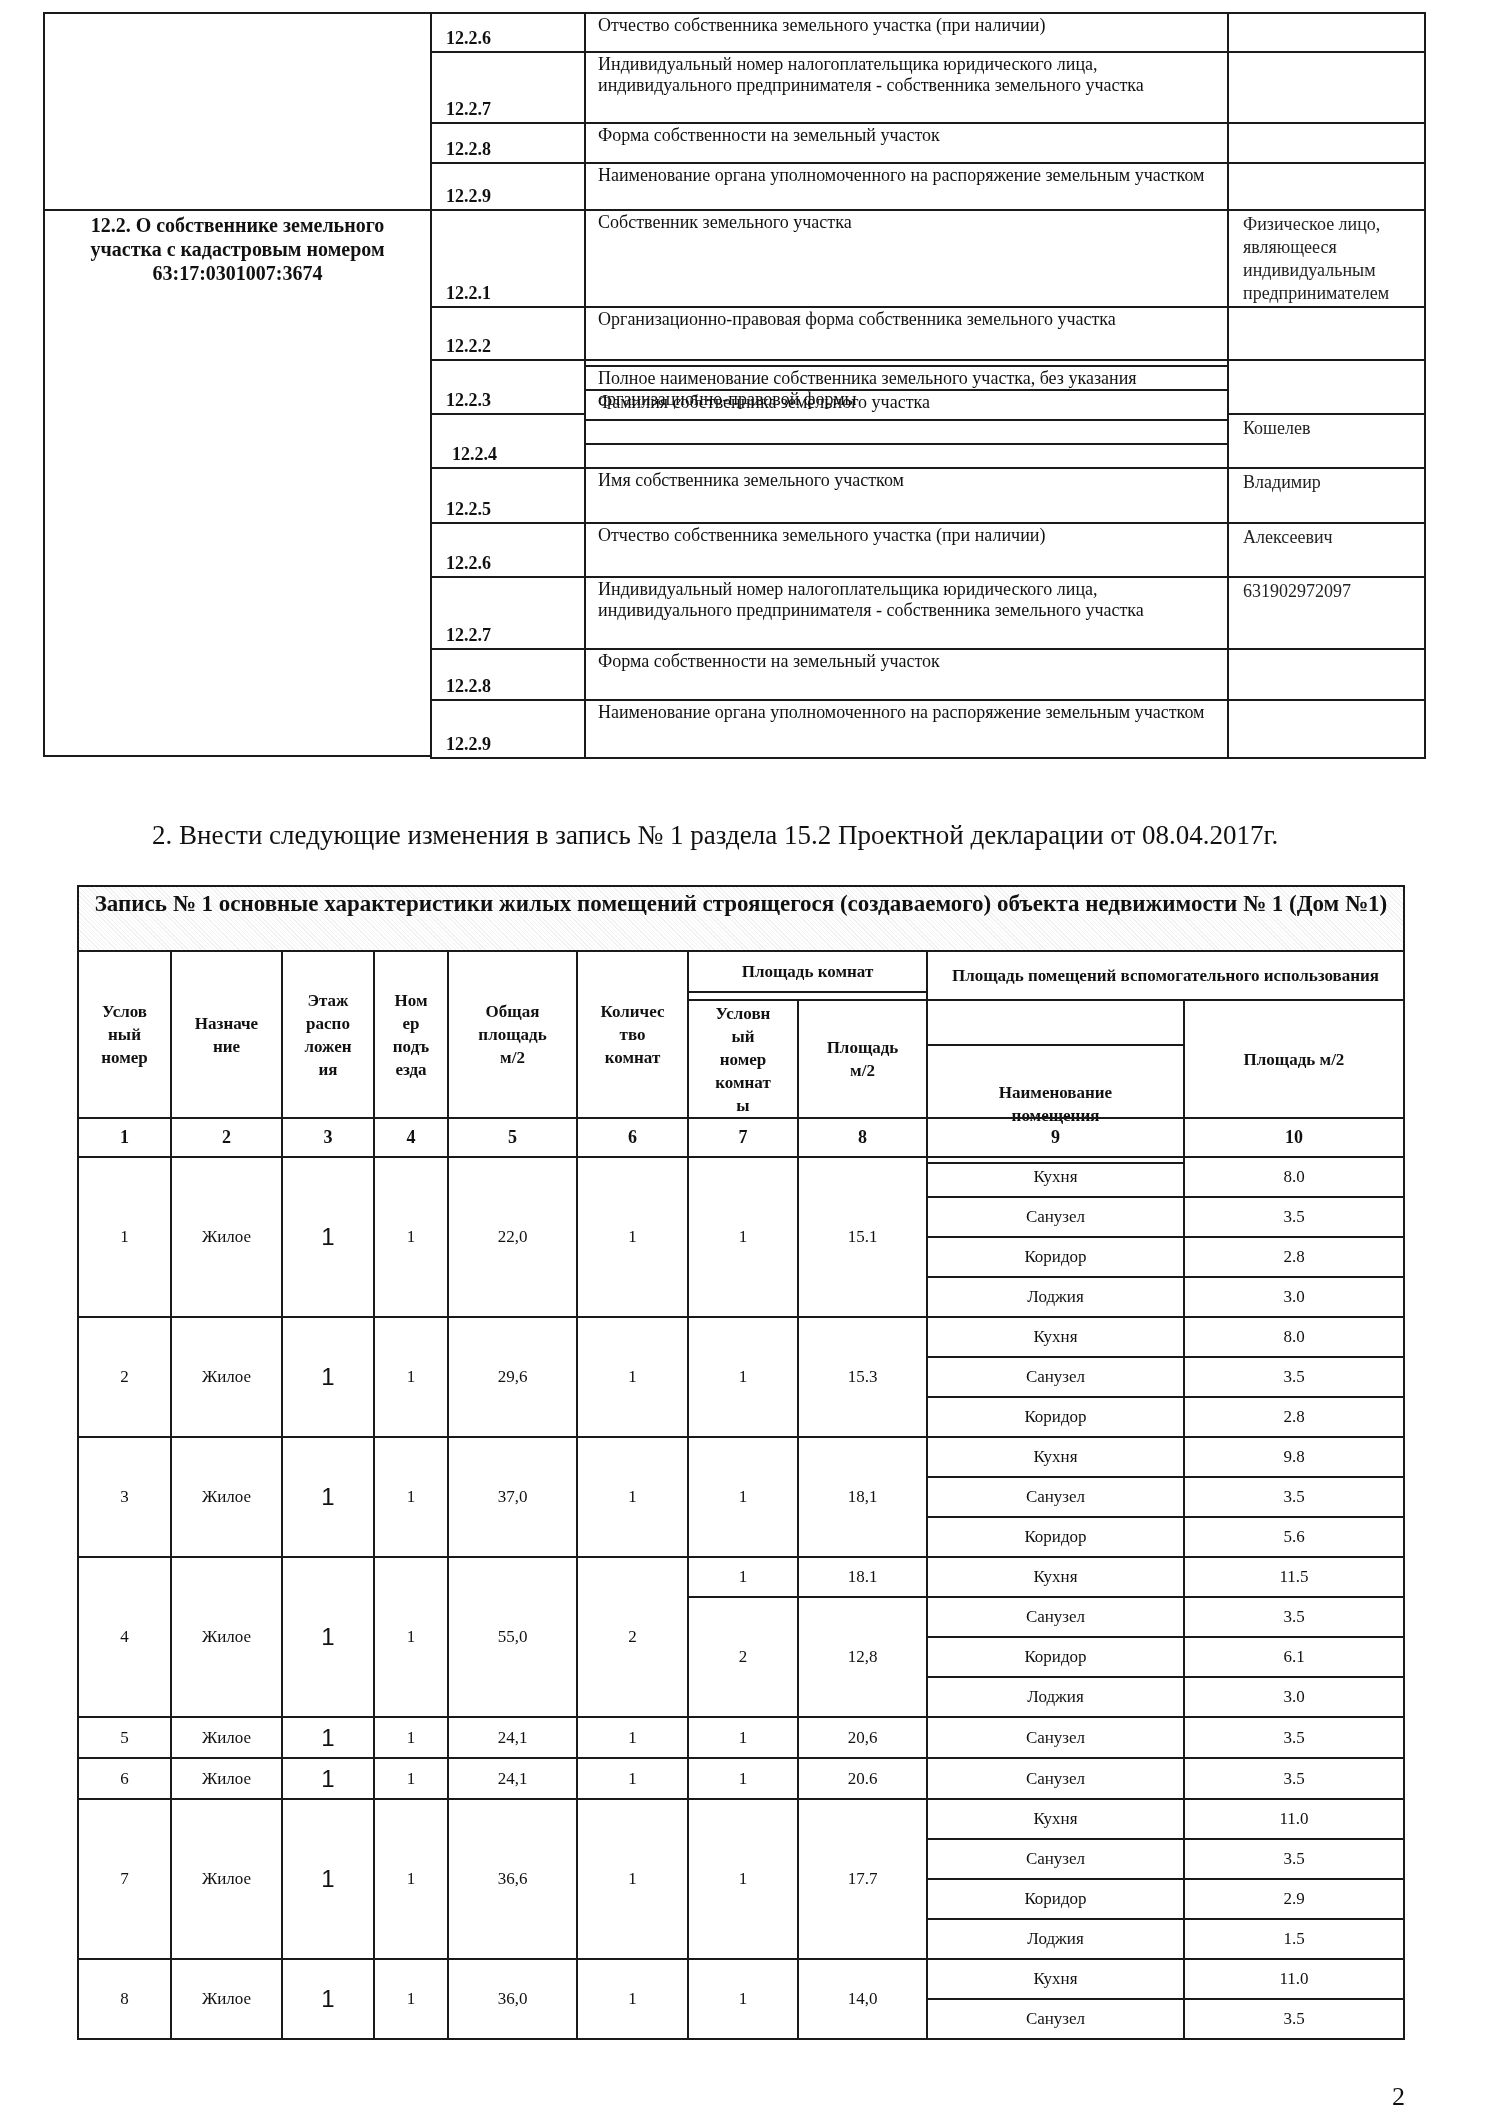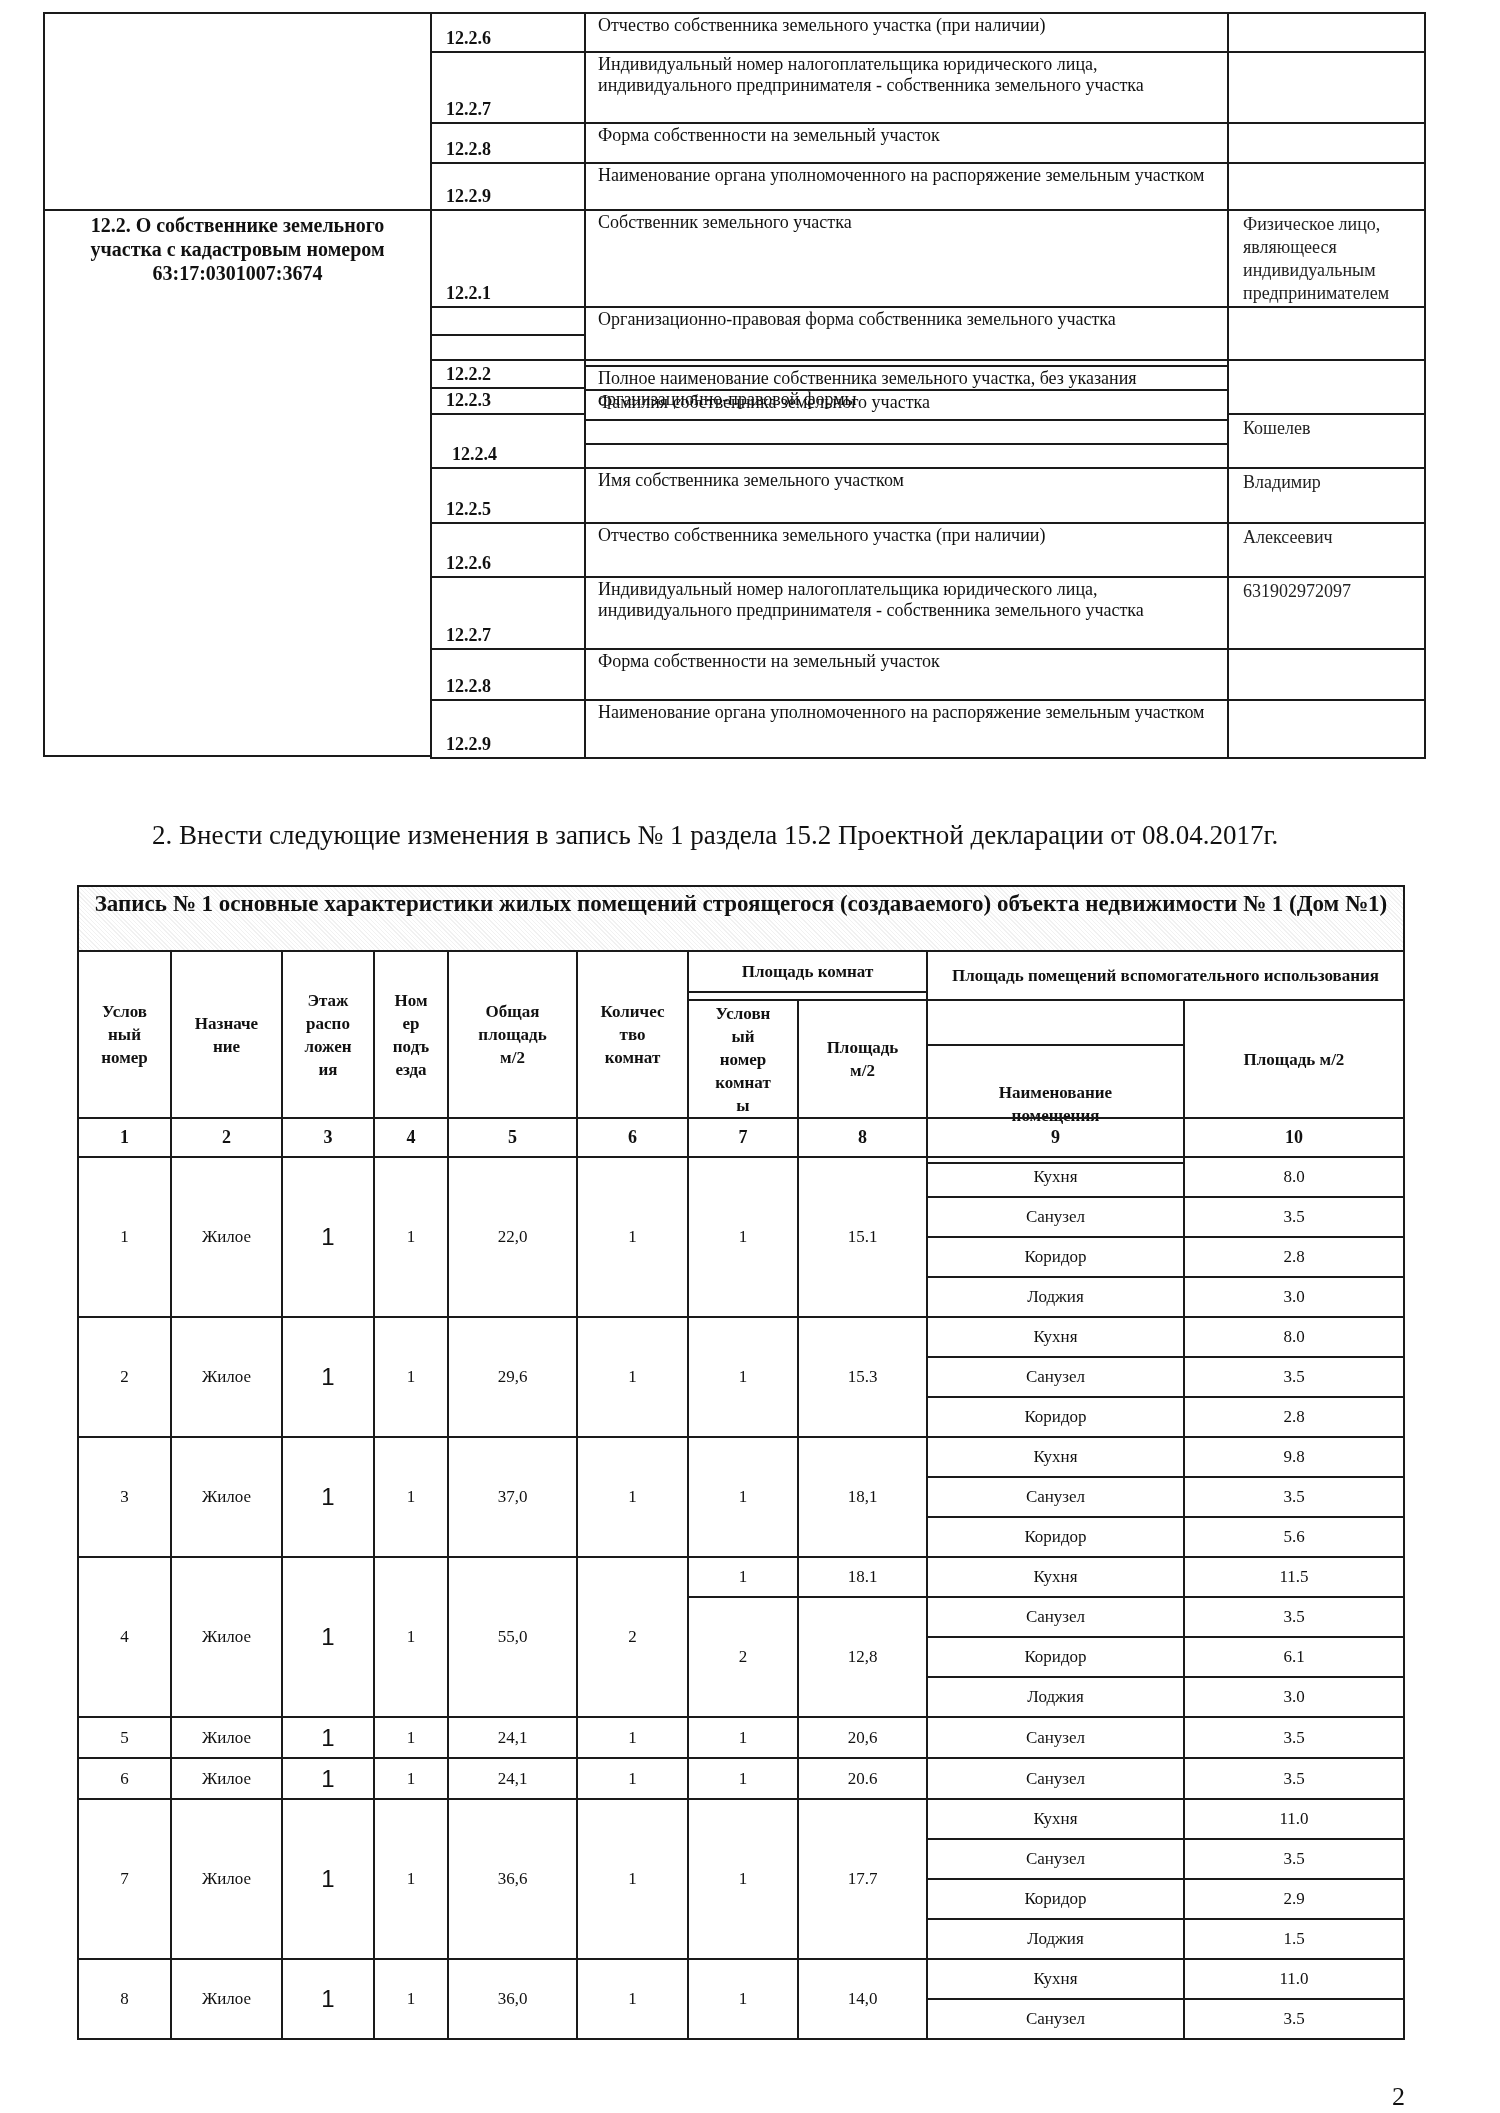--- a/index.html
+++ b/index.html
@@ -40,21 +40,21 @@
       <div class="cell t1-val" style="left: 1227px; top: 122px; width: 199px; height: 42px;"></div>
       <div class="cell t1-code" style="left: 430px; top: 162px; width: 156px; height: 49px;">12.2.9</div>
       <div class="cell t1-desc" style="left: 584px; top: 162px; width: 645px; height: 49px;">Наименование органа уполномоченного на распоряжение земельным участком</div>
       <div class="cell t1-val" style="left: 1227px; top: 162px; width: 199px; height: 49px;"></div>
     </div>
   <div id="owner">
       <div class="cell t1-sect" style="left: 43px; top: 209px; width: 389px; height: 548px;">12.2. О собственнике земельного участка с кадастровым номером 63:17:0301007:3674</div>
       <div class="cell t1-code" style="left: 430px; top: 209px; width: 156px; height: 99px;">12.2.1</div>
       <div class="cell t1-desc" style="left: 584px; top: 209px; width: 645px; height: 99px;">Собственник земельного участка</div>
       <div class="cell t1-val" style="left: 1227px; top: 209px; width: 199px; height: 99px;">Физическое лицо, являющееся индивидуальным предпринимателем</div>
-      <div class="cell t1-code" style="left: 430px; top: 306px; width: 156px; height: 55px; margin-top: 28px;">12.2.2</div>
+      <div class="cell t1-code" style="left: 430px; top: 306px; width: 156px; height: 55px;">12.2.2</div>
       <div class="cell t1-desc" style="left: 584px; top: 306px; width: 645px; height: 55px;">Организационно-правовая форма собственника земельного участка</div>
       <div class="cell t1-val" style="left: 1227px; top: 306px; width: 199px; height: 55px;"></div>
       <div class="cell t1-code" style="left: 430px; top: 359px; width: 156px; height: 56px;">12.2.3</div>
       <div class="cell t1-desc" style="left: 584px; top: 359px; width: 645px; height: 56px; margin-top: 6px;">Полное наименование собственника земельного участка, без указания организационно-правовой формы</div>
       <div class="cell t1-val" style="left: 1227px; top: 359px; width: 199px; height: 56px;"></div>
       <div class="cell t1-code" style="left: 430px; top: 413px; width: 156px; height: 56px; padding-left: 20px;">12.2.4</div>
       <div class="cell t1-desc" style="left: 584px; top: 389px; width: 645px; height: 56px;">Фамилия собственника земельного участка</div>
       <div class="cell t1-val" style="left: 1227px; top: 413px; width: 199px; height: 56px;">Кошелев</div>
       <div class="cell t1-code" style="left: 430px; top: 467px; width: 156px; height: 57px;">12.2.5</div>
       <div class="cell t1-desc" style="left: 584px; top: 467px; width: 645px; height: 57px;">Имя собственника земельного участком</div>

